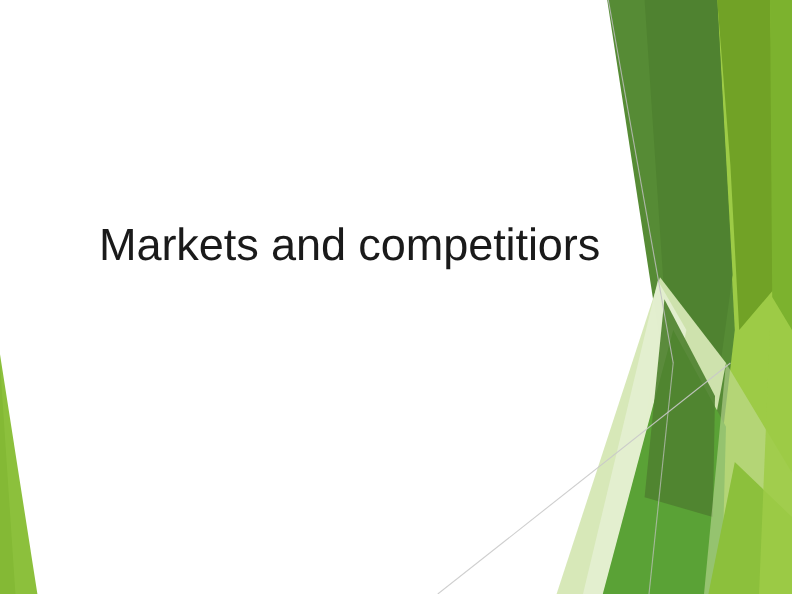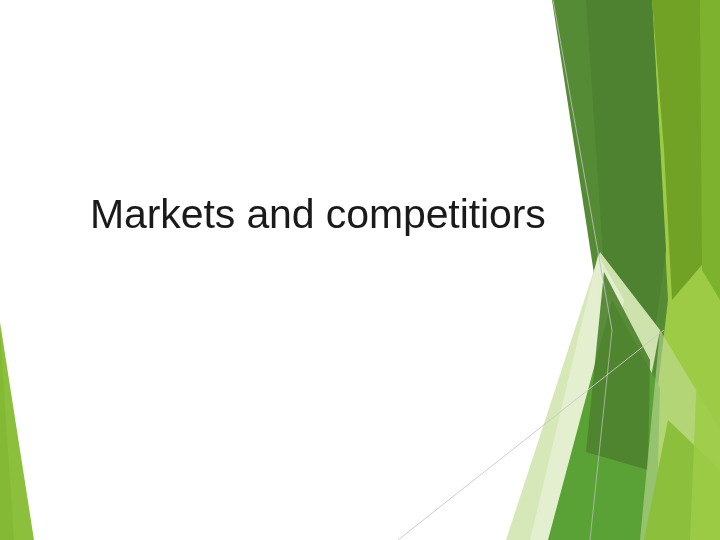--- a/index.html
+++ b/index.html
@@ -21,25 +21,25 @@
   #decor {
     position: absolute;
     inset: 0;
     width: 720px;
     height: 540px;
     pointer-events: none;
   }
   #title-block {
     position: absolute;
     left: 90px;
-    top: 176px;
+    top: 192px;
     width: 470px;
     height: 62px;
     display: flex;
-    align-items: flex-end;
+    align-items: center;
   }
   #title-text {
     font-family: "Liberation Sans", "DejaVu Sans", sans-serif;
     font-size: 41px;
     font-weight: 400;
     line-height: 1.15;
     letter-spacing: -0.1px;
     color: #1a1a1a;
     white-space: nowrap;
   }

